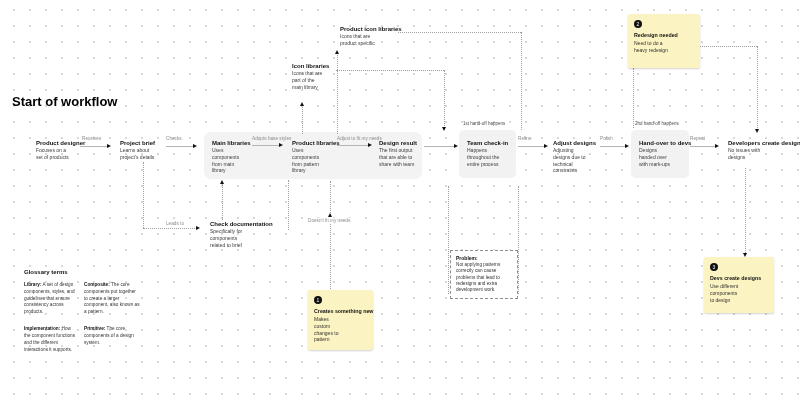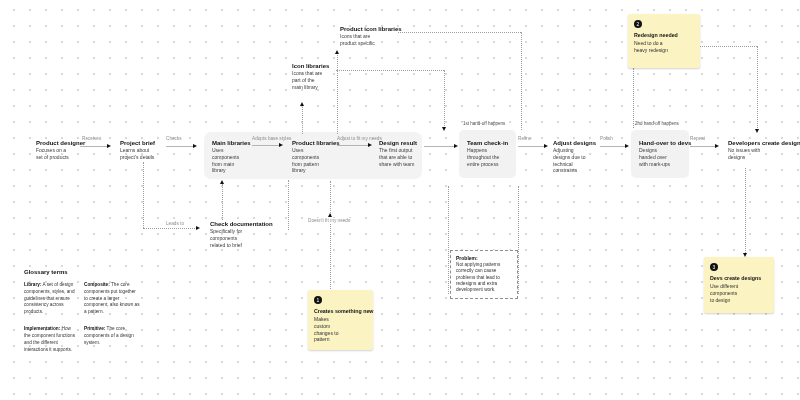--- a/index.html
+++ b/index.html
@@ -36,20 +36,21 @@
   .g-title{font-size:6px;font-weight:bold;color:#111;margin-bottom:7px}
   .g-grid{display:grid;grid-template-columns:52px 57px;column-gap:8px;row-gap:10px}
   .g-item{font-size:4.7px;line-height:1.45;color:#333}
   .g-item b{color:#111}
 </style>
 </head>
 <body>
 
 <div class="canvas">
 
+  <div class="page-title">Start of workflow</div>
 
   <div class="gray-wrap" style="left:204px;top:132px;width:218px;height:47px"></div>
   <div class="gray-box" style="left:459px;top:130px;width:57px;height:48px"></div>
   <div class="gray-box" style="left:631px;top:130px;width:58px;height:48px"></div>
 
   <div class="dot-v" style="left:143px;top:162px;height:66px"></div>
   <div class="dot-h" style="left:143px;top:228px;width:54px"></div>
   <div class="arr-r" style="left:196px;top:225.5px"></div>
   <div class="dot-v" style="left:222px;top:184px;height:36px"></div>
   <div class="arr-u" style="left:219.5px;top:180px"></div>

